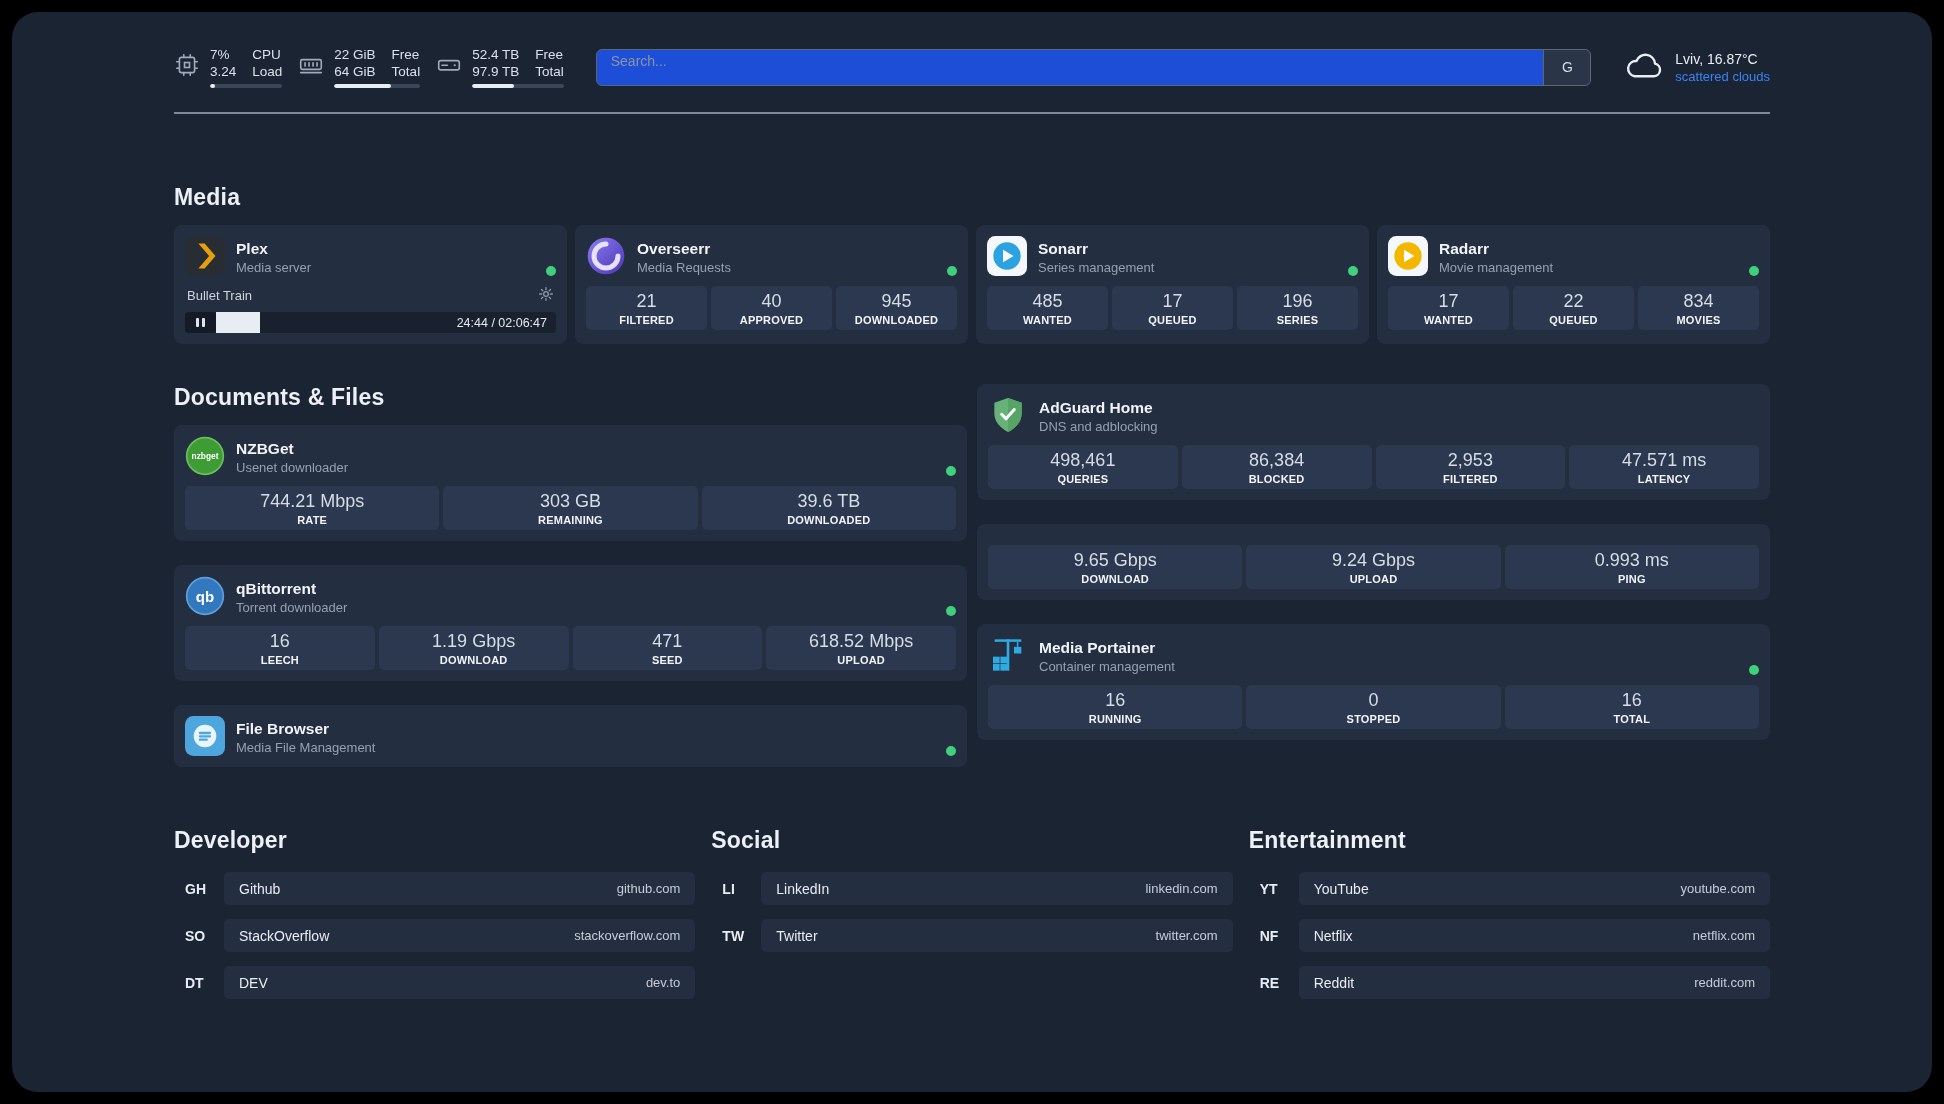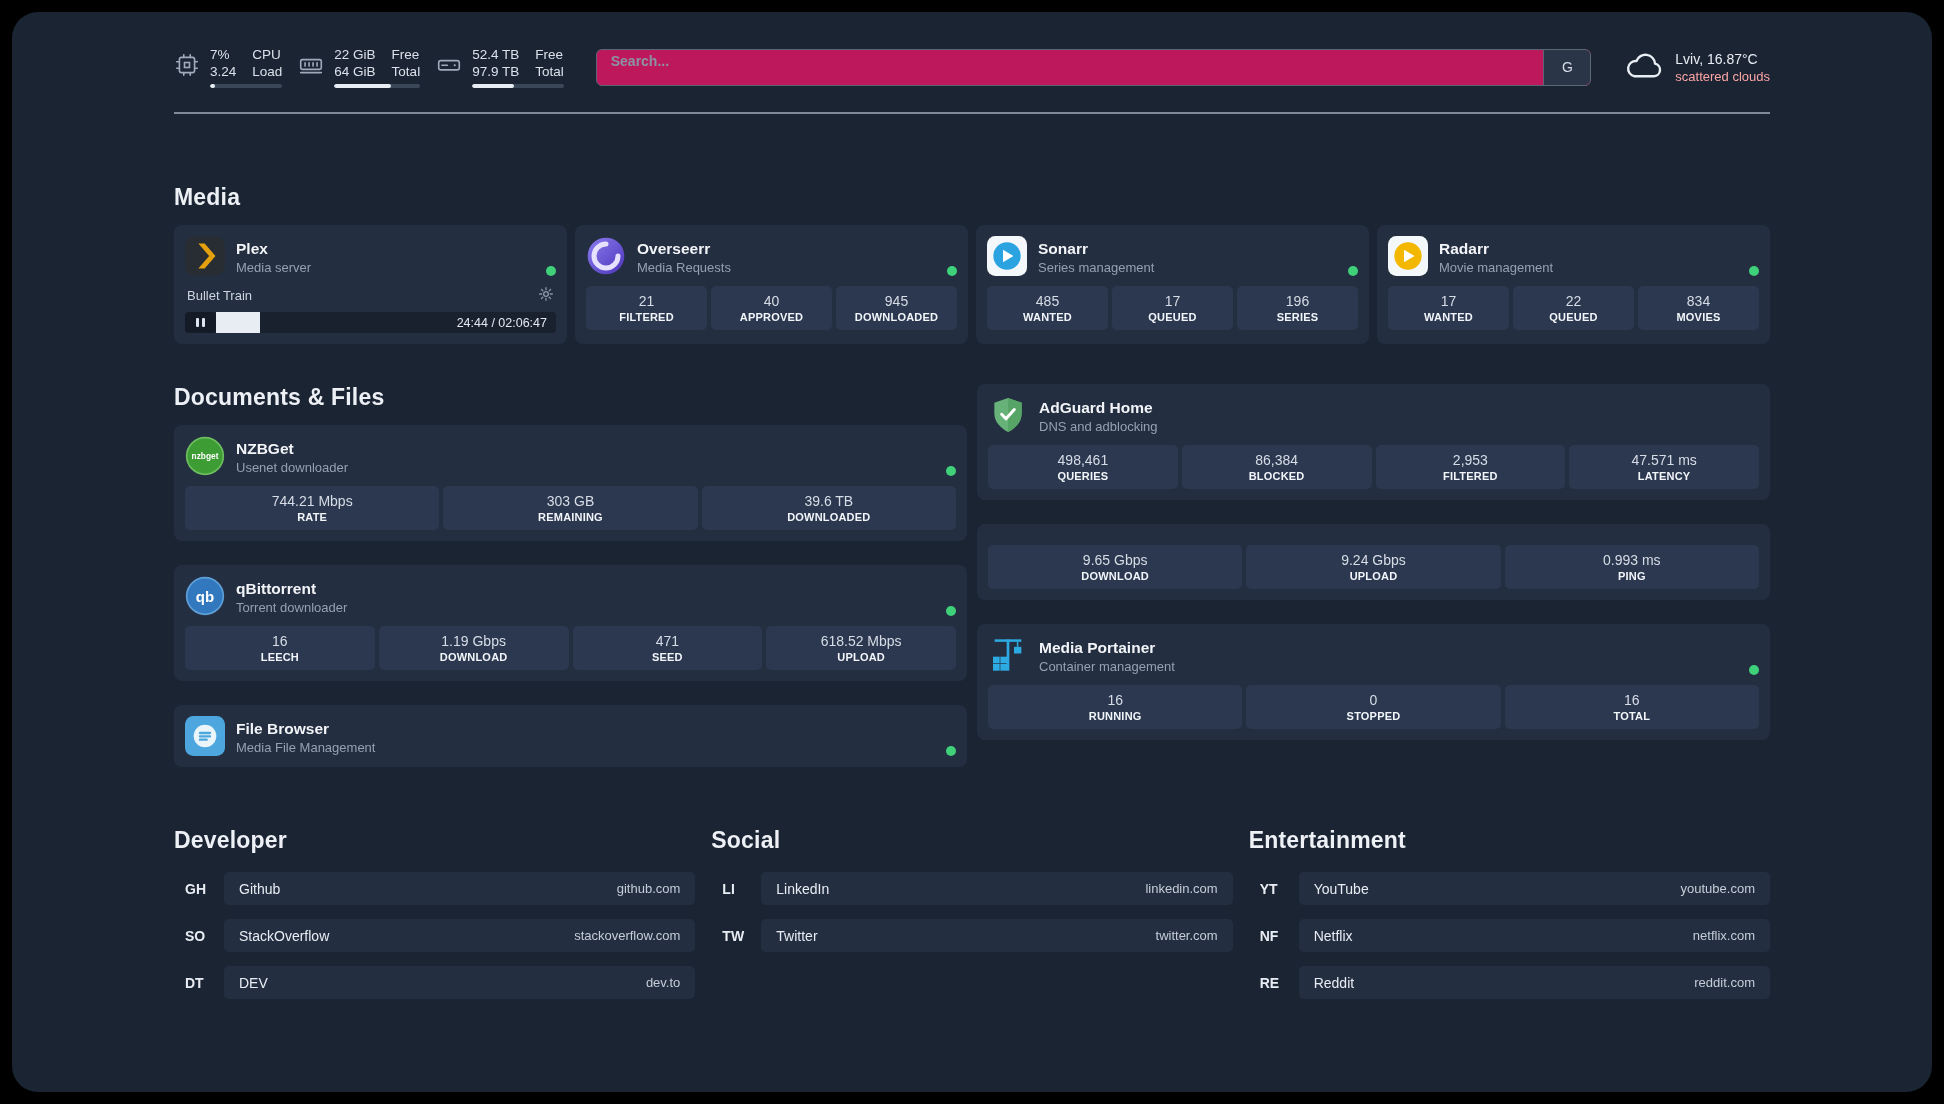--- a/index.html
+++ b/index.html
@@ -11,51 +11,51 @@
   
   .topbar{display:flex;align-items:center;margin-top:34px;gap:16px;}
   .res{display:flex;align-items:center;gap:10px;}
   .res svg{flex:0 0 auto;}
   .res-body{display:flex;flex-direction:column;gap:4px;}
   .res-rows{display:flex;gap:16px;}
   .res-col{display:flex;flex-direction:column;font-size:13.5px;line-height:17px;color:#dbe1ea;}
   .meter{height:4px;background:#3a4759;border-radius:2px;overflow:hidden;width:100%;}
   .meter-fill{height:100%;background:#e8edf3;border-radius:2px;}
   .search{flex:1;position:relative;margin:0 16px;}
-  .search input{width:100%;height:37px;box-sizing:border-box;background:#be185d;
+  .search input{width:100%;height:37px;box-sizing:border-box;background:#1d4ed8;
     border:1px solid #5b6575;border-radius:6px;color:#dbe1ea;padding:0 60px 12px 14px;font-size:14px;
-    font-family:"Liberation Sans",sans-serif;outline:none;font-weight:bold;}
+    font-family:"Liberation Sans",sans-serif;outline:none;}
   .search input::placeholder{color:#8b94a4;}
   .search-btn{position:absolute;right:1px;top:1px;bottom:1px;width:46px;background:#2a3547;
     border-left:1px solid #5b6575;border-radius:0 5px 5px 0;display:flex;align-items:center;
     justify-content:center;color:#d8dee8;font-size:14px;cursor:pointer;}
   .weather{display:flex;align-items:center;gap:10px;}
   .weather .wx-loc{font-size:14px;color:#e9edf4;line-height:18px;}
-  .weather .wx-cond{font-size:13px;color:#fca5a5;line-height:17px;}
+  .weather .wx-cond{font-size:13px;color:#3b82f6;line-height:17px;}
   .divider{height:2px;background:rgba(210,220,235,.55);border:none;margin:24px 0 0;}
 
   
   h2{font-size:23px;color:#edf0f5;font-weight:600;margin:0 0 14px;letter-spacing:.2px;}
   .media-section{margin-top:70px;}
   .grid4{display:grid;grid-template-columns:repeat(4,1fr);gap:8px;}
   .two-col{display:grid;grid-template-columns:1fr 1fr;gap:10px;margin-top:40px;}
   .stack{display:flex;flex-direction:column;gap:24px;}
 
   
   .card{background:#232e41;border-radius:8px;padding:11px;cursor:pointer;}
   .card-head{display:flex;align-items:flex-end;gap:11px;}
   .app-icon{width:40px;height:40px;flex:0 0 40px;display:flex;align-items:center;justify-content:center;}
   .names{display:flex;flex-direction:column;}
   .name{font-size:15.5px;color:#f2f4f8;font-weight:600;line-height:20px;}
   .sub{font-size:13px;color:#96a0b0;line-height:17px;}
   .dot{width:10px;height:10px;border-radius:50%;background:#3fd17a;margin-left:auto;flex:0 0 10px;}
   .stats{display:flex;gap:4px;margin-top:10px;}
   .tile{flex:1;background:#2b3850;border-radius:5px;height:44px;display:flex;flex-direction:column;
     align-items:center;justify-content:center;gap:2px;}
-  .tile-value{font-size:14px;color:#d7dde6;}
+  .tile-value{font-size:18px;color:#d7dde6;}
   .tile-label{font-size:11px;font-weight:700;color:#f2f5f9;letter-spacing:.2px;}
 
   
   .player-top{display:flex;justify-content:space-between;align-items:center;margin-top:10px;
     font-size:13px;color:#cdd4de;padding:0 2px;height:18px;}
   .player-row{position:relative;margin-top:8px;height:21px;background:#19212f;border-radius:4px;
     display:flex;align-items:flex-end;overflow:hidden;}
   .pause{width:31px;height:100%;background:#141b27;border-radius:4px;display:flex;align-items:center;
     justify-content:center;gap:3px;flex:0 0 31px;cursor:pointer;}
   .pause i{display:block;width:3px;height:9px;background:#dfe5ee;border-radius:1px;}

